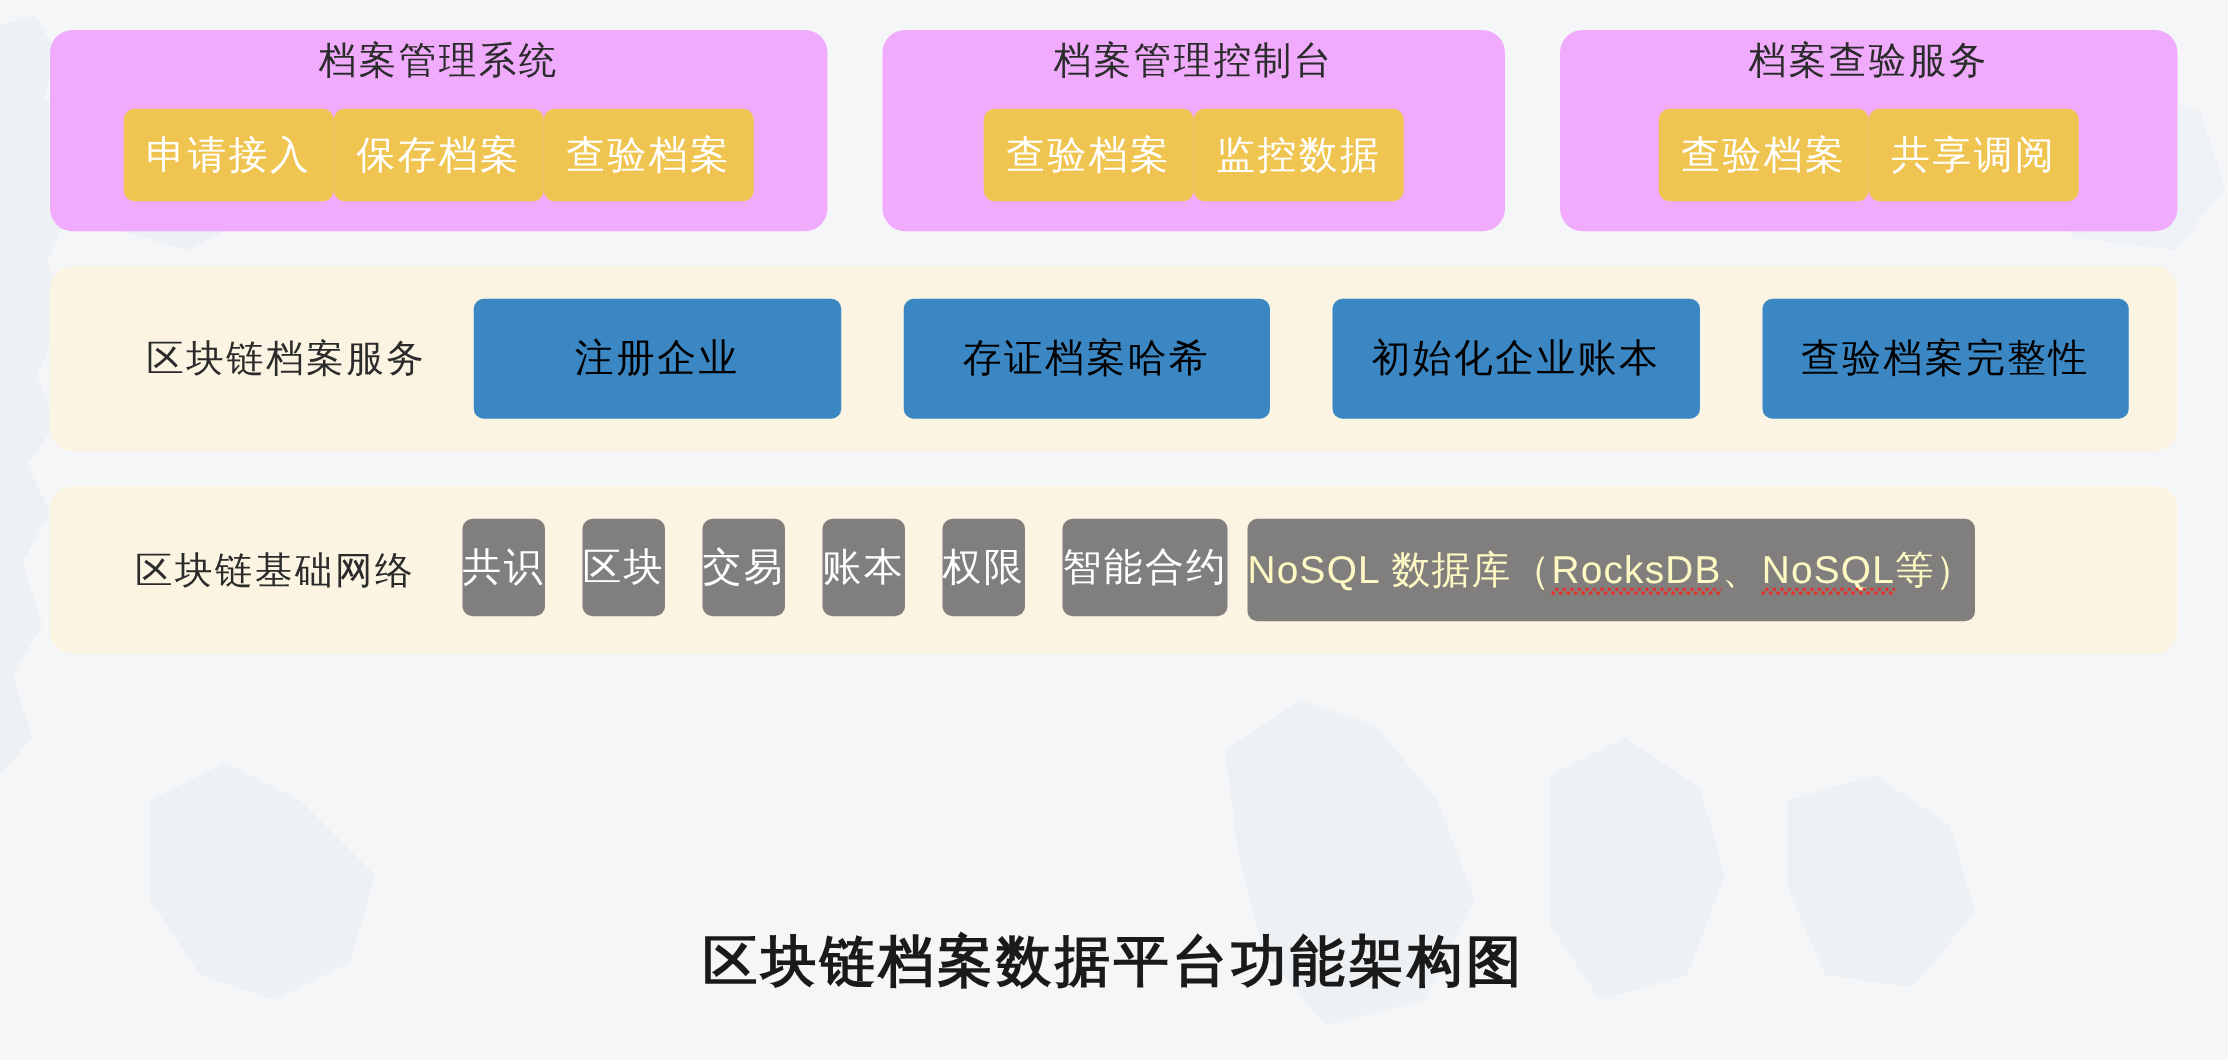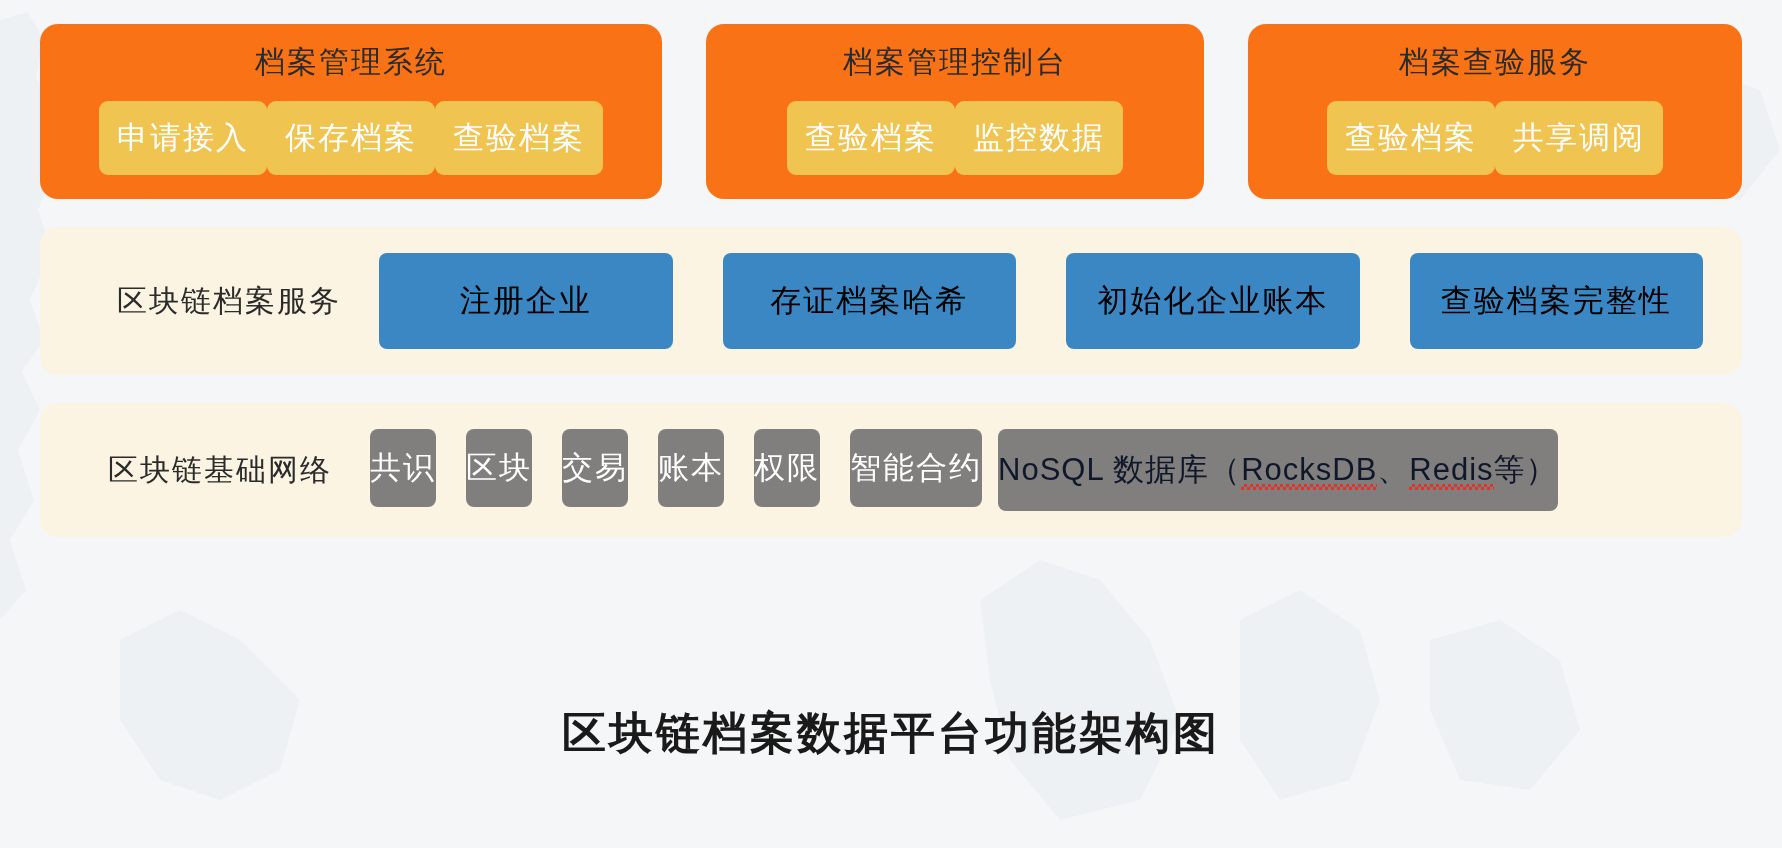--- a/index.html
+++ b/index.html
@@ -17,22 +17,22 @@
   #map-watermark path{fill:#e8edf2;}
 
   .board{
     position:absolute;z-index:2;
     left:40px;top:24px;width:1702px;
   }
 
   
   .app-row{display:flex;gap:44px;align-items:stretch;}
   .app-panel{
-    background:#f97316;border-radius:18px;
-    padding:18px 26px 24px;
+    background:#f0abfc;border-radius:18px;
+    padding:4px 26px 24px;
     display:flex;flex-direction:column;align-items:center;
     box-sizing:border-box;
   }
   .app-panel.p0{width:622px;}
   .app-panel.p1{width:498px;}
   .app-panel.p2{width:494px;}
   .panel-title{
     font-size:30px;color:#2b2b2b;letter-spacing:2px;
     margin-bottom:18px;white-space:nowrap;
   }
@@ -76,40 +76,40 @@
   .infra-right{flex:1;display:flex;gap:16px;}
   .gray-row{display:flex;gap:30px;}
   .gray-box{
     background:#807f7e;color:#ffffff;
     border-radius:8px;
     flex:1;height:78px;
     display:flex;align-items:center;justify-content:center;
     font-size:31px;letter-spacing:2px;white-space:nowrap;
   }
   .db-bar{
-    background:#807f7e;color:#0f172a;
+    background:#807f7e;color:#fef9c3;
     border-radius:8px;height:82px;
     display:flex;align-items:center;justify-content:center;
     font-size:31px;letter-spacing:1px;white-space:nowrap;
   }
   .squig{
     display:inline-block;position:relative;
   }
   .squig::after{
     content:"";
     position:absolute;left:0;bottom:-2px;width:100%;height:6px;
     background:
       radial-gradient(circle at 1.5px 4.5px, #e53228 1.5px, transparent 1.6px) 0 0/6px 6px repeat-x,
       radial-gradient(circle at 4.5px 1.5px, #e53228 1.5px, transparent 1.6px) 0 0/6px 6px repeat-x;
   }
 
   
   .caption{
     position:absolute;z-index:2;
-    left:0;top:704px;width:1782px;text-align:center;
+    left:0;top:740px;width:1782px;text-align:center;
     font-size:44px;font-weight:bold;color:#1a1a1a;letter-spacing:3px;
   }
 </style>
 </head>
 <body>
 
 <svg id="map-watermark" viewBox="0 0 1782 848" preserveAspectRatio="none">
   <path d="M0 20 L28 12 L44 40 L36 78 L52 96 L40 140 L56 168 L38 210 L52 250 L30 300 L44 340 L22 372 L40 410 L18 450 L34 500 L10 540 L26 590 L0 620 Z"></path>
   <path d="M120 640 L180 610 L240 640 L300 700 L280 770 L220 800 L160 780 L120 720 Z"></path>
   <path d="M980 600 L1040 560 L1100 580 L1150 640 L1180 720 L1140 800 L1060 820 L1010 760 L990 680 Z"></path>
@@ -170,21 +170,21 @@
         <div class="gray-box">区块</div>
         <div class="gray-box">交易</div>
         <div class="gray-box">账本</div>
         <div class="gray-box">权限</div>
         <div class="gray-box">智能合约</div>
       </div>
       <div class="db-bar">
         <span>NoSQL 数据库（</span>
           <span class="squig">RocksDB</span>
           <span>、</span>
-          <span class="squig">Redis</span>
+          <span class="squig">NoSQL</span>
           <span> 等）</span>
       </div>
     </div>
   </div>
 
 </div>
 
 <div class="caption">区块链档案数据平台功能架构图</div>
 
 </body></html>

